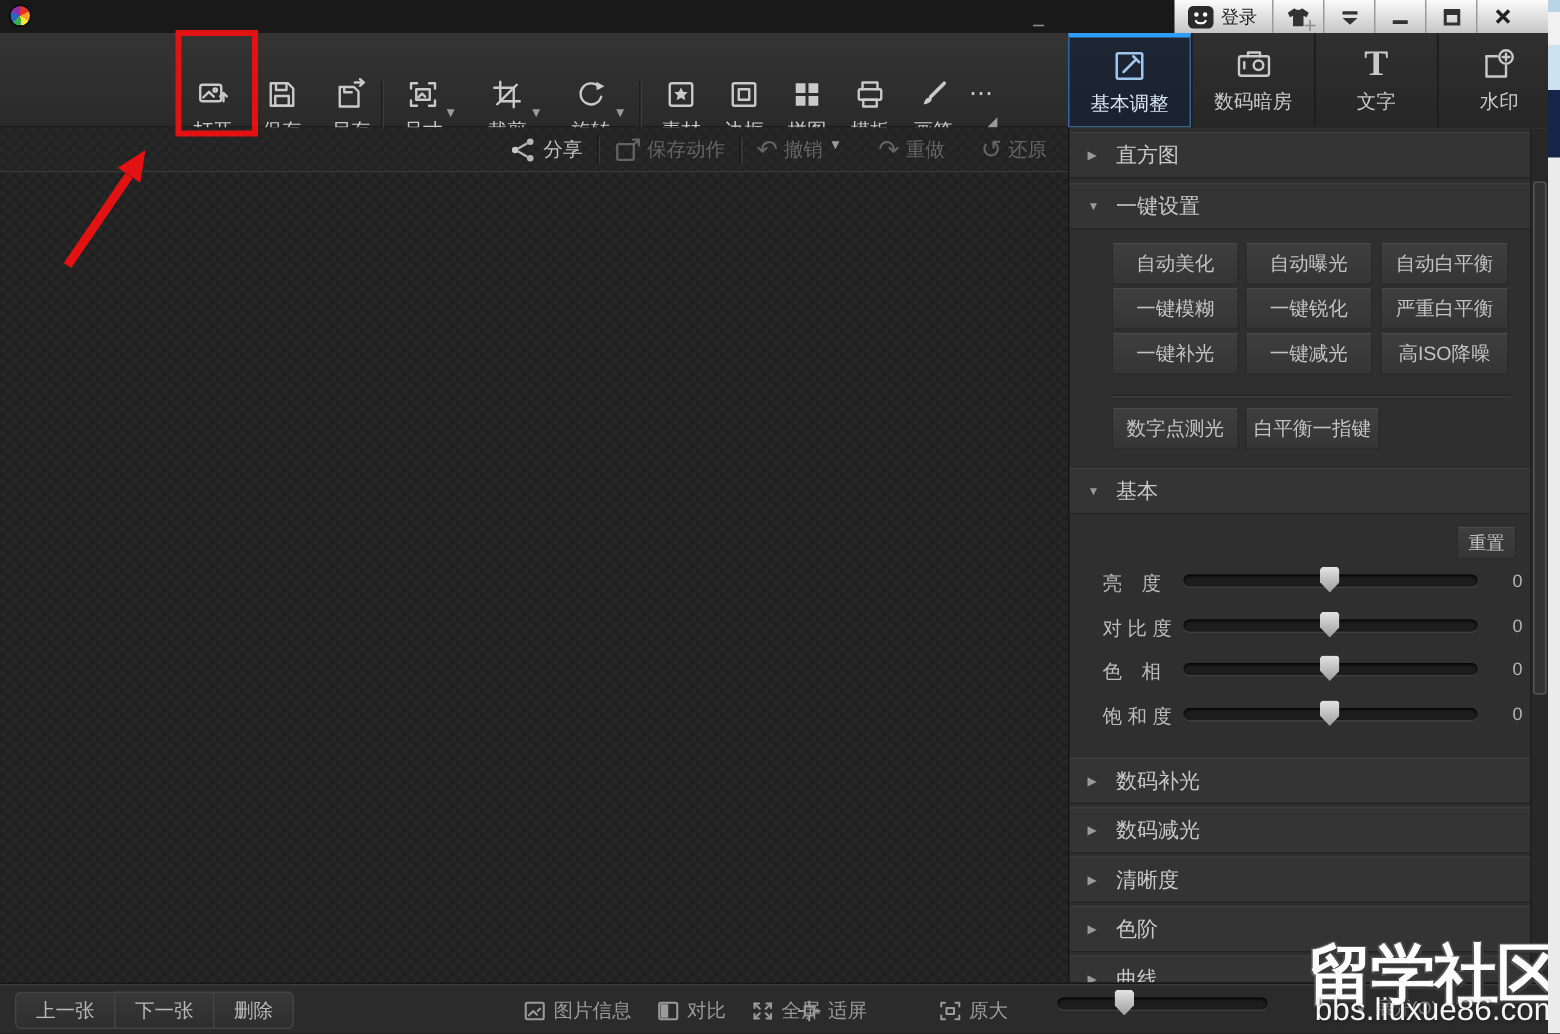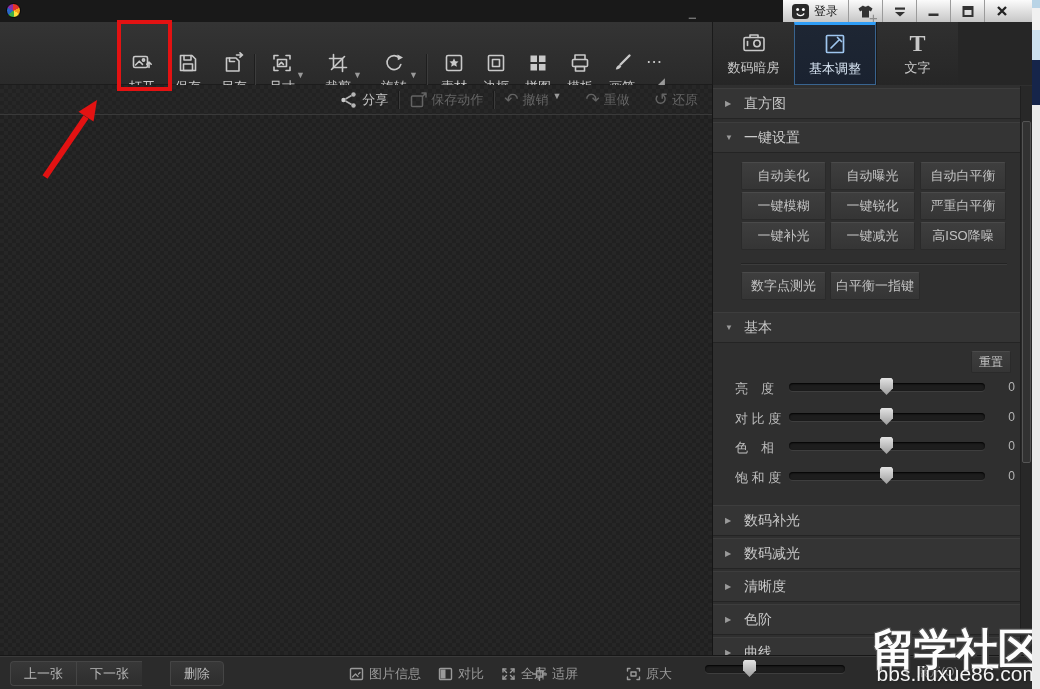--- a/index.html
+++ b/index.html
@@ -94,21 +94,21 @@
     background:#323232; border:1px solid #555; border-radius:2px; }
 
   
   #bottombar { left:0; top:655px; width:1040px; height:34px; background:#2b2b2b;
     border-top:1px solid #171717; box-shadow:inset 0 1px 0 #3a3a3a; }
   .nav-group { left:10px; top:5px; display:flex; }
   .nav-btn { height:25px; padding:0 13px; background:linear-gradient(#383838,#2e2e2e);
     border:1px solid #454545; border-right-width:0; color:#b9b9b9; font-size:13px;
     display:flex; align-items:center; }
   .nav-btn:first-child { border-radius:4px 0 0 4px; }
-  .nav-btn:last-child { border-radius:0 4px 4px 0; border-right-width:1px;margin-left:28px; }
+  .nav-btn:last-child { border-radius:0 4px 4px 0; border-right-width:1px; }
   .view-item { top:9px; display:flex; align-items:center; gap:5px; color:#9a9a9a; font-size:13px; }
   .zctl { top:9px; color:#8d8d8d; font-size:15px; }
   #zoom-track { left:705px; top:665px; width:140px; height:8px; background:#1d1d1d;
     border-radius:4px; box-shadow:inset 0 1px 2px #000, 0 1px 0 #3e3e3e; }
   #expand-ctl { left:903px; top:664px; color:#8d8d8d; font-size:12px; display:flex; gap:5px; align-items:center;}
 
   
   #red-box { left:117px; top:20px; width:55px; height:71px; border:4px solid #e31212; z-index:40; }
   #arrow-svg { left:0; top:0; width:712px; height:689px; z-index:40; pointer-events:none; }
   #watermark { z-index:50; pointer-events:none; }
@@ -338,47 +338,60 @@
       <span class="lbl">画笔</span>
     </div>
 
     <div id="more-btn" class="abs">
       <span id="more-dots" class="abs">⋯</span>
       <span id="more-corner" class="abs">◢</span>
     </div>
   </div>
 
   <div id="tabs" class="abs">
-    <div class="tab">
-      <span class="ticon">
-        <svg width="26" height="24">
-            <g class="ic">
-              <rect x="3" y="6.5" width="20" height="13" rx="1.5"></rect>
-              <path d="M9 6.5 V4 h8 v2.5"></path>
-              <circle cx="16" cy="12.5" r="3.2"></circle>
-              <path d="M6.5 10.5 v4"></path>
-            </g>
-          </svg>
-      </span>
-      <span>数码暗房</span>
-    </div>
     <div class="tab active">
       <span class="ticon">
         <svg width="24" height="24">
             <g stroke="#9fc6ef" fill="none" stroke-width="1.7" stroke-linecap="round">
               <rect x="3.5" y="3.5" width="17" height="17" rx="1"></rect>
               <path d="M8 16 L16.5 7.5 M14.5 5.5 L18.5 9.5"></path>
             </g>
           </svg>
       </span>
       <span>基本调整</span>
     </div>
     <div class="tab">
+      <span class="ticon">
+        <svg width="26" height="24">
+            <g class="ic">
+              <rect x="3" y="6.5" width="20" height="13" rx="1.5"></rect>
+              <path d="M9 6.5 V4 h8 v2.5"></path>
+              <circle cx="16" cy="12.5" r="3.2"></circle>
+              <path d="M6.5 10.5 v4"></path>
+            </g>
+          </svg>
+      </span>
+      <span>数码暗房</span>
+    </div>
+    <div class="tab">
       <span class="ticon t-serif">T</span>
       <span>文字</span>
+    </div>
+    <div class="tab">
+      <span class="ticon">
+        <svg width="26" height="24">
+            <g class="ic">
+              <path d="M4 6.5 v13.5 h13 v-7"></path>
+              <path d="M4 6.5 h7"></path>
+              <circle cx="17" cy="7" r="4.5"></circle>
+              <path d="M17 4.8 v4.4 M14.8 7 h4.4"></path>
+            </g>
+          </svg>
+      </span>
+      <span>水印</span>
     </div>
   </div>
 
   <div id="actionbar" class="abs">
     <div class="act on">
       <span>
         <svg width="18" height="18">
             <circle class="icf" cx="3.5" cy="9" r="2.2" fill="#b5b5b5"></circle>
             <circle cx="13.5" cy="3.5" r="2.2" fill="#b5b5b5"></circle>
             <circle cx="13.5" cy="14.5" r="2.2" fill="#b5b5b5"></circle>

